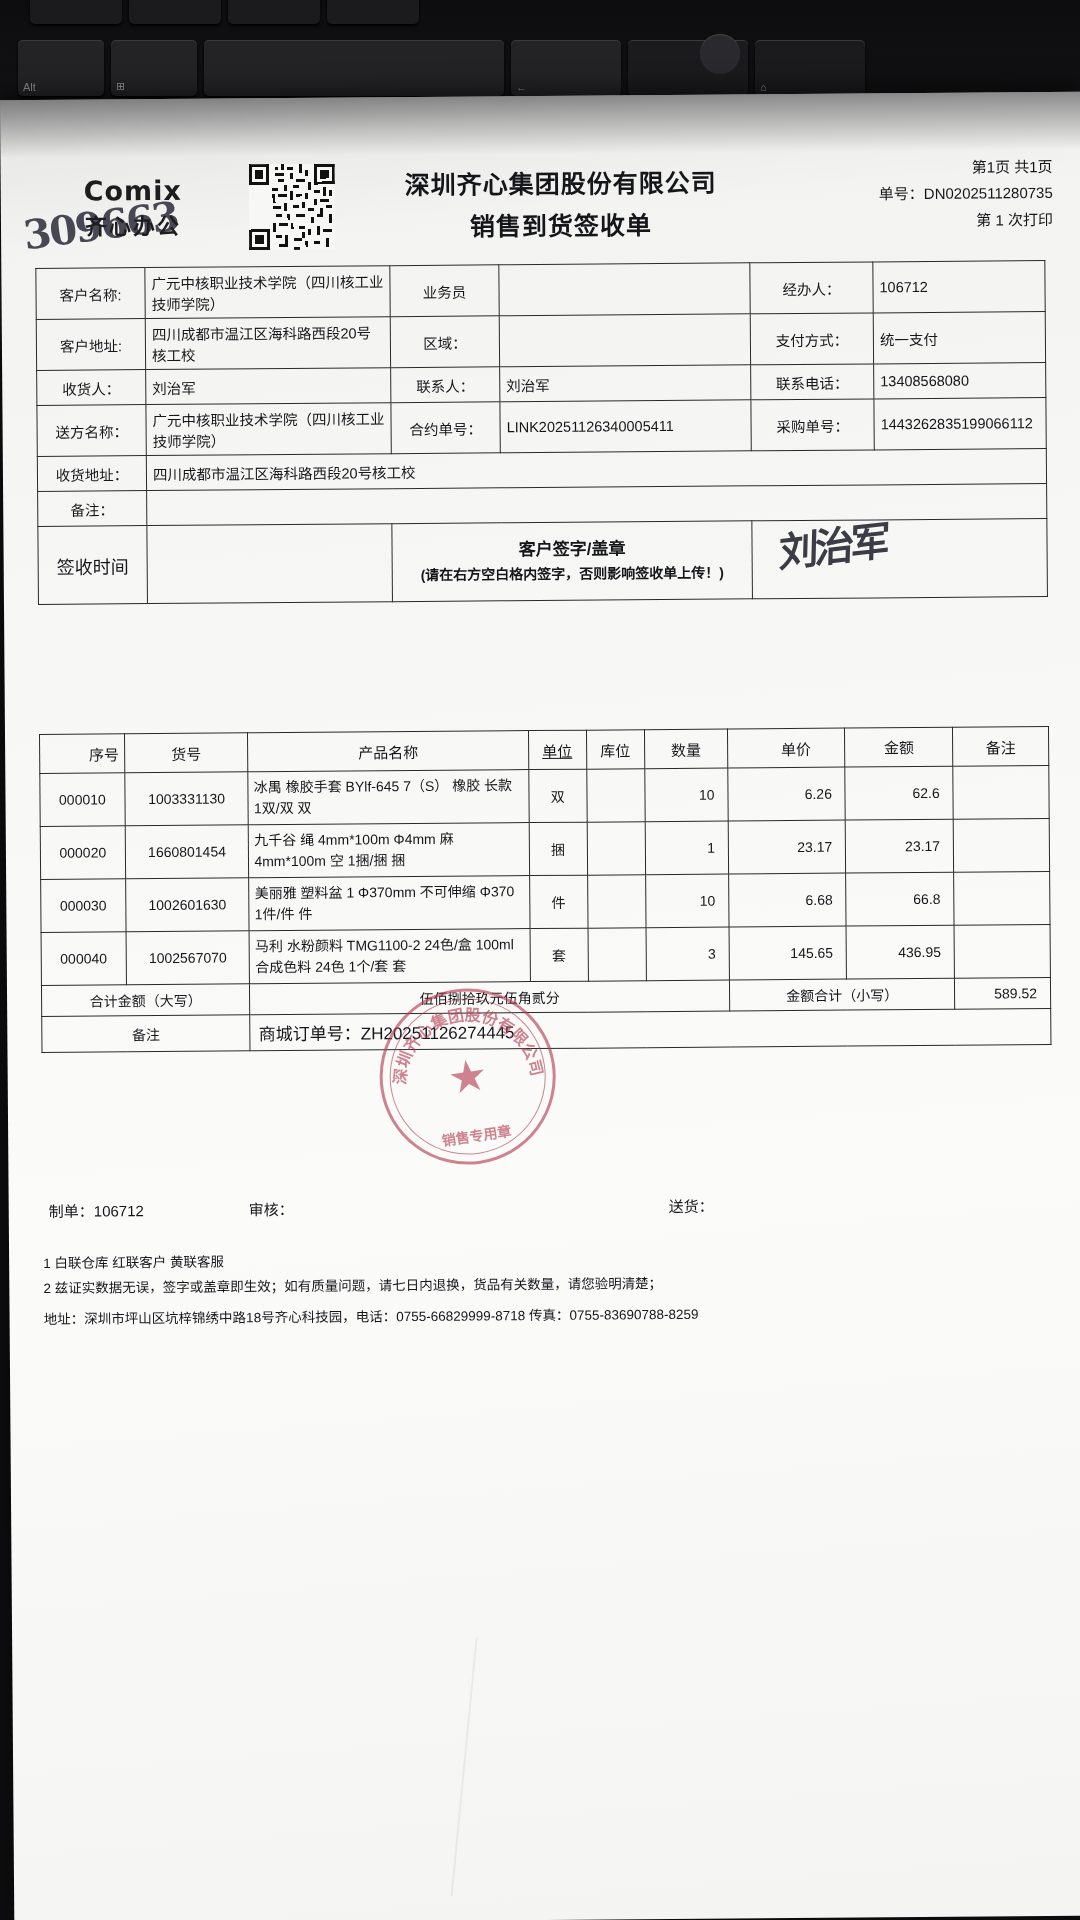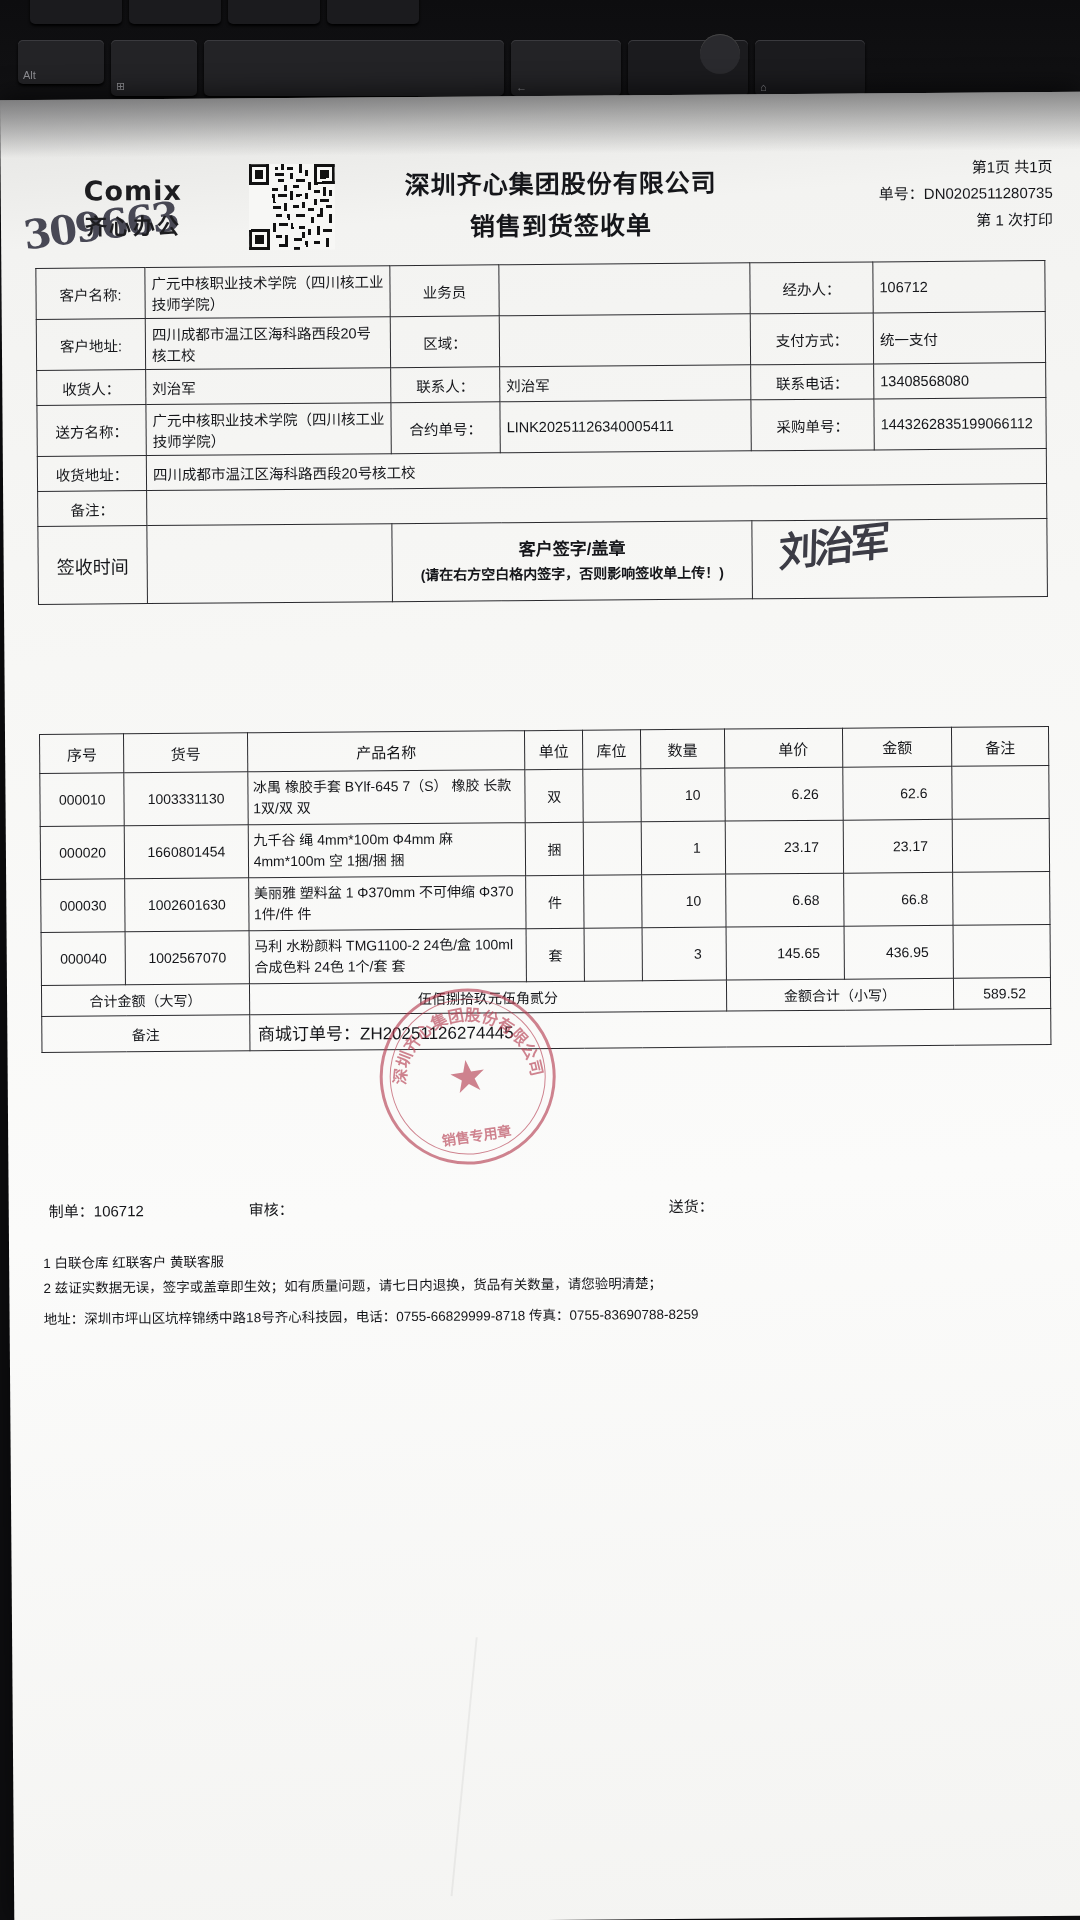--- a/index.html
+++ b/index.html
@@ -76,21 +76,21 @@
     font-family:"DejaVu Serif",serif;font-size:40px;font-weight:700;
     color:#23232e;transform:rotate(-6deg) skewX(-8deg);opacity:.88;letter-spacing:-4px;
   }
   
   .items{
     position:absolute;left:14px;top:0px;width:1010px;font-size:14px;
   }
   .items td,.items th{border:1px solid #2a2a2e;padding:5px 5px;vertical-align:middle;}
   .items th{font-weight:400;text-align:center;height:28px;font-size:15px;}
   .items td.c{text-align:center;}
-  .items td.r{text-align:right;padding-right:24px;}
+  .items td.r{text-align:right;padding-right:13px;}
   .items td.name{text-align:left;line-height:1.5;}
   .itemswrap{position:absolute;left:0;top:594px;width:1040px;}
   
   .stamp{
     position:absolute;left:352px;top:852px;width:170px;height:170px;
     border:3px solid #b43a4e;border-radius:50%;
     color:#b43a4e;opacity:.62;
     transform:rotate(-8deg);
   }
   .stamp .ring{position:absolute;inset:7px;border:1px solid #b43a4e;border-radius:50%;}
@@ -117,21 +117,21 @@
 <body>
 
 <div id="photo">
   <div class="kbd-row" style="left:30px;top:-22px;">
     <div class="key dark" style="width:92px;height:46px;"></div>
     <div class="key dark" style="width:92px;height:46px;"></div>
     <div class="key dark" style="width:92px;height:46px;"></div>
     <div class="key dark" style="width:92px;height:46px;"></div>
   </div>
   <div class="kbd-row" style="left:18px;top:40px;">
-    <div class="key" style="width:86px;height:44px;">Alt</div>
+    <div class="key" style="width:86px;height:56px;">Alt</div>
     <div class="key" style="width:86px;height:56px;">⊞</div>
     <div class="key" style="width:300px;height:56px;"></div>
     <div class="key" style="width:110px;height:56px;">←</div>
     <div class="key dark" style="width:120px;height:56px;"></div>
     <div class="key dark" style="width:110px;height:56px;">⌂</div>
   </div>
   <div style="position:absolute;left:700px;top:34px;width:40px;height:40px;border-radius:50%;background:#2a2a2e;box-shadow:inset 0 1px 0 #444;"></div>
 </div>
 
 <div id="paper">
@@ -285,24 +285,24 @@
         <div class="sig">刘治军</div>
       </td>
     </tr>
   </tbody>
       </table>
 
   <div class="itemswrap">
     <table class="items">
       <tbody>
             <tr>
-        <th style="width:78px;">序号</th>
+        <th style="width:78px;text-align:right;">序号</th>
         <th style="width:118px;border-radius:15px;">货号</th>
         <th style="width:300px;">产品名称</th>
-        <th style="width:52px;">单位</th>
+        <th style="width:52px;text-decoration:underline;">单位</th>
         <th style="width:52px;">库位</th>
         <th style="width:80px;">数量</th>
         <th style="width:96px;padding-left:24px;">单价</th>
         <th style="width:104px;font-family:Liberation Mono, monospace;">金额</th>
         <th style="width:90px;">备注</th>
       </tr>
 
       <tr>
         <td class="c">000010</td>
         <td class="c">1003331130</td>

